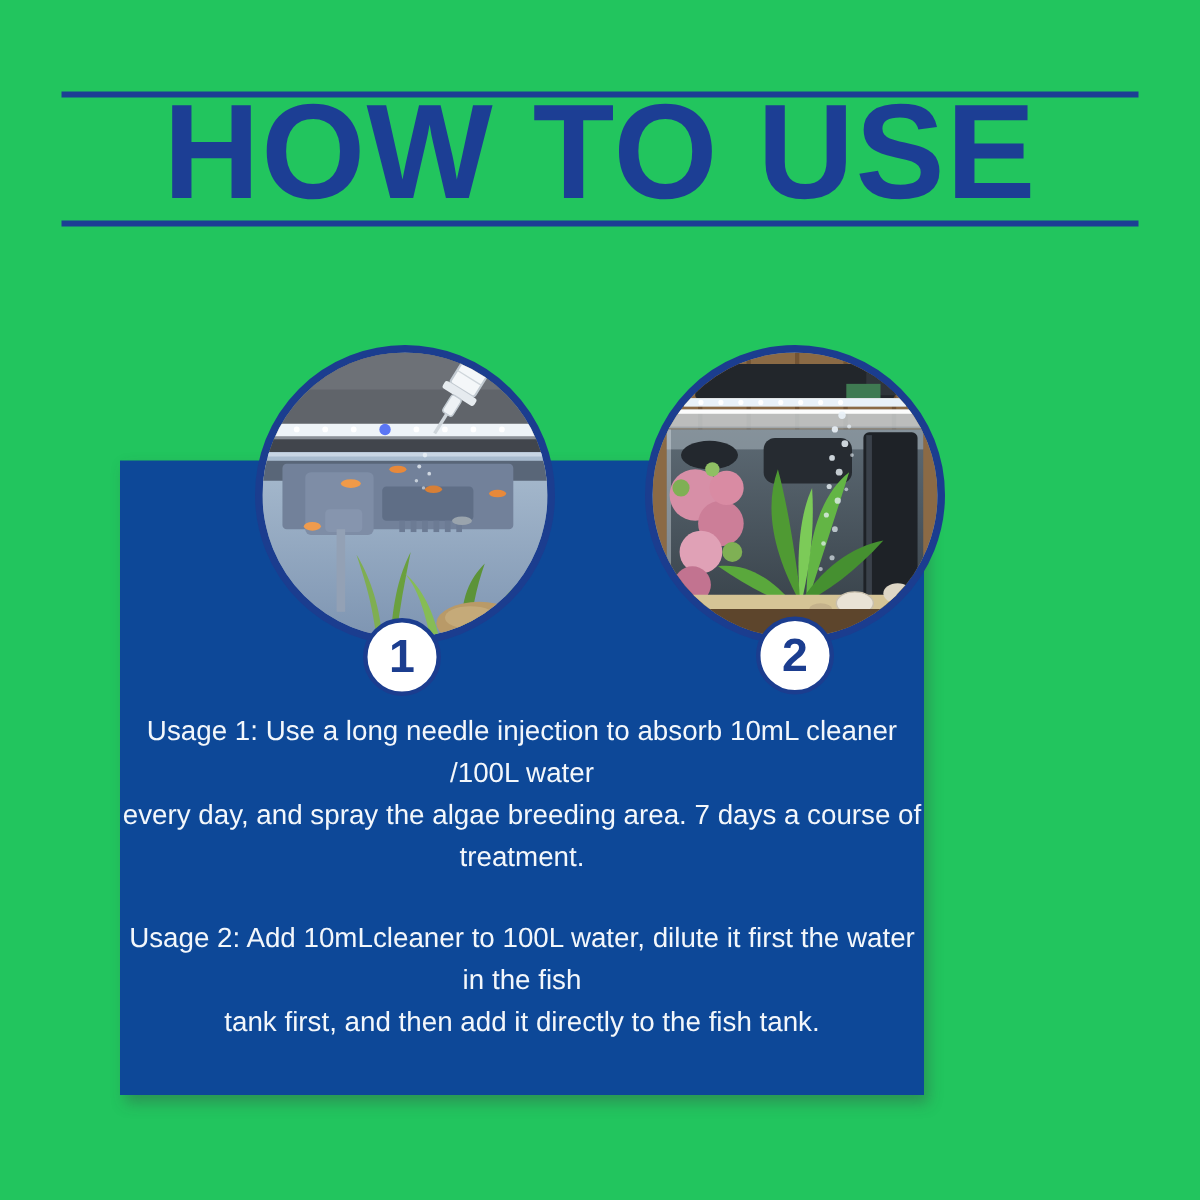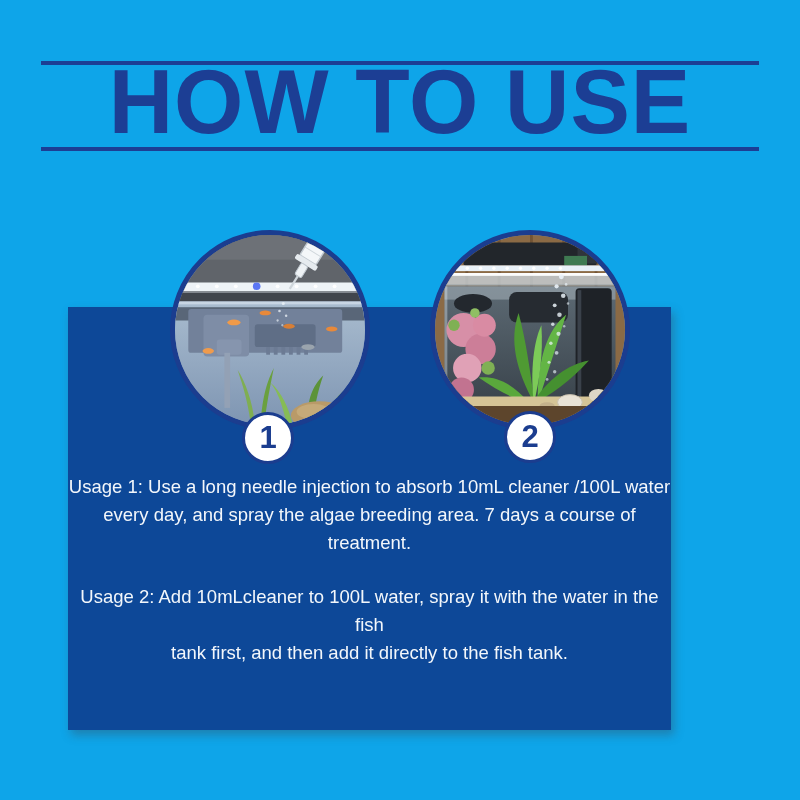--- a/index.html
+++ b/index.html
@@ -5,21 +5,21 @@
   html, body {
     margin: 0;
     padding: 0;
     background: #ffffff;
     font-family: "Liberation Sans", "DejaVu Sans", sans-serif;
   }
   .page {
     position: relative;
     width: 800px;
     height: 800px;
-    background: #0ea5e9;
+    background: #22c55e;
     overflow: hidden;
   }
 
   
   .rule {
     position: absolute;
     left: 41px;
     width: 718px;
     height: 4px;
     background: #1c3e94;
@@ -37,23 +37,23 @@
     line-height: 90px;
     font-weight: 700;
     letter-spacing: 1px;
     color: #1c3e94;
     transform: scaleX(0.99);
   }
 
   
   .panel {
     position: absolute;
-    left: 68px;
+    left: 80px;
     top: 307px;
-    width: 603px;
+    width: 536px;
     height: 423px;
     background: #0d4898;
     box-shadow: 3px 5px 9px rgba(60,60,70,0.35);
   }
   .copy {
     position: absolute;
     left: 0;
     right: 0;
     top: 166px;
     text-align: center;
@@ -105,21 +105,21 @@
 <div class="page">
 
   <div class="rule rule-top"></div>
   <h1 class="title">HOW TO USE</h1>
   <div class="rule rule-bottom"></div>
 
   <div class="panel">
     <div class="copy">
       <p>Usage 1: Use a long needle injection to absorb 10mL cleaner /100L water
 every day, and spray the algae breeding area. 7 days a course of treatment.</p>
-      <p>Usage 2: Add 10mLcleaner to 100L water, spray it with the water in the fish
+      <p>Usage 2: Add 10mLcleaner to 100L water, dilute it first the water in the fish
 tank first, and then add it directly to the fish tank.</p>
     </div>
   </div>
 
   <div class="photo photo-1">
     <svg viewBox="0 0 200 200">
       <defs>
         <linearGradient id="w1" x1="0" y1="0" x2="0" y2="1">
           <stop offset="0" stop-color="#a9bccf"></stop>
           <stop offset="1" stop-color="#7e95b2"></stop>

